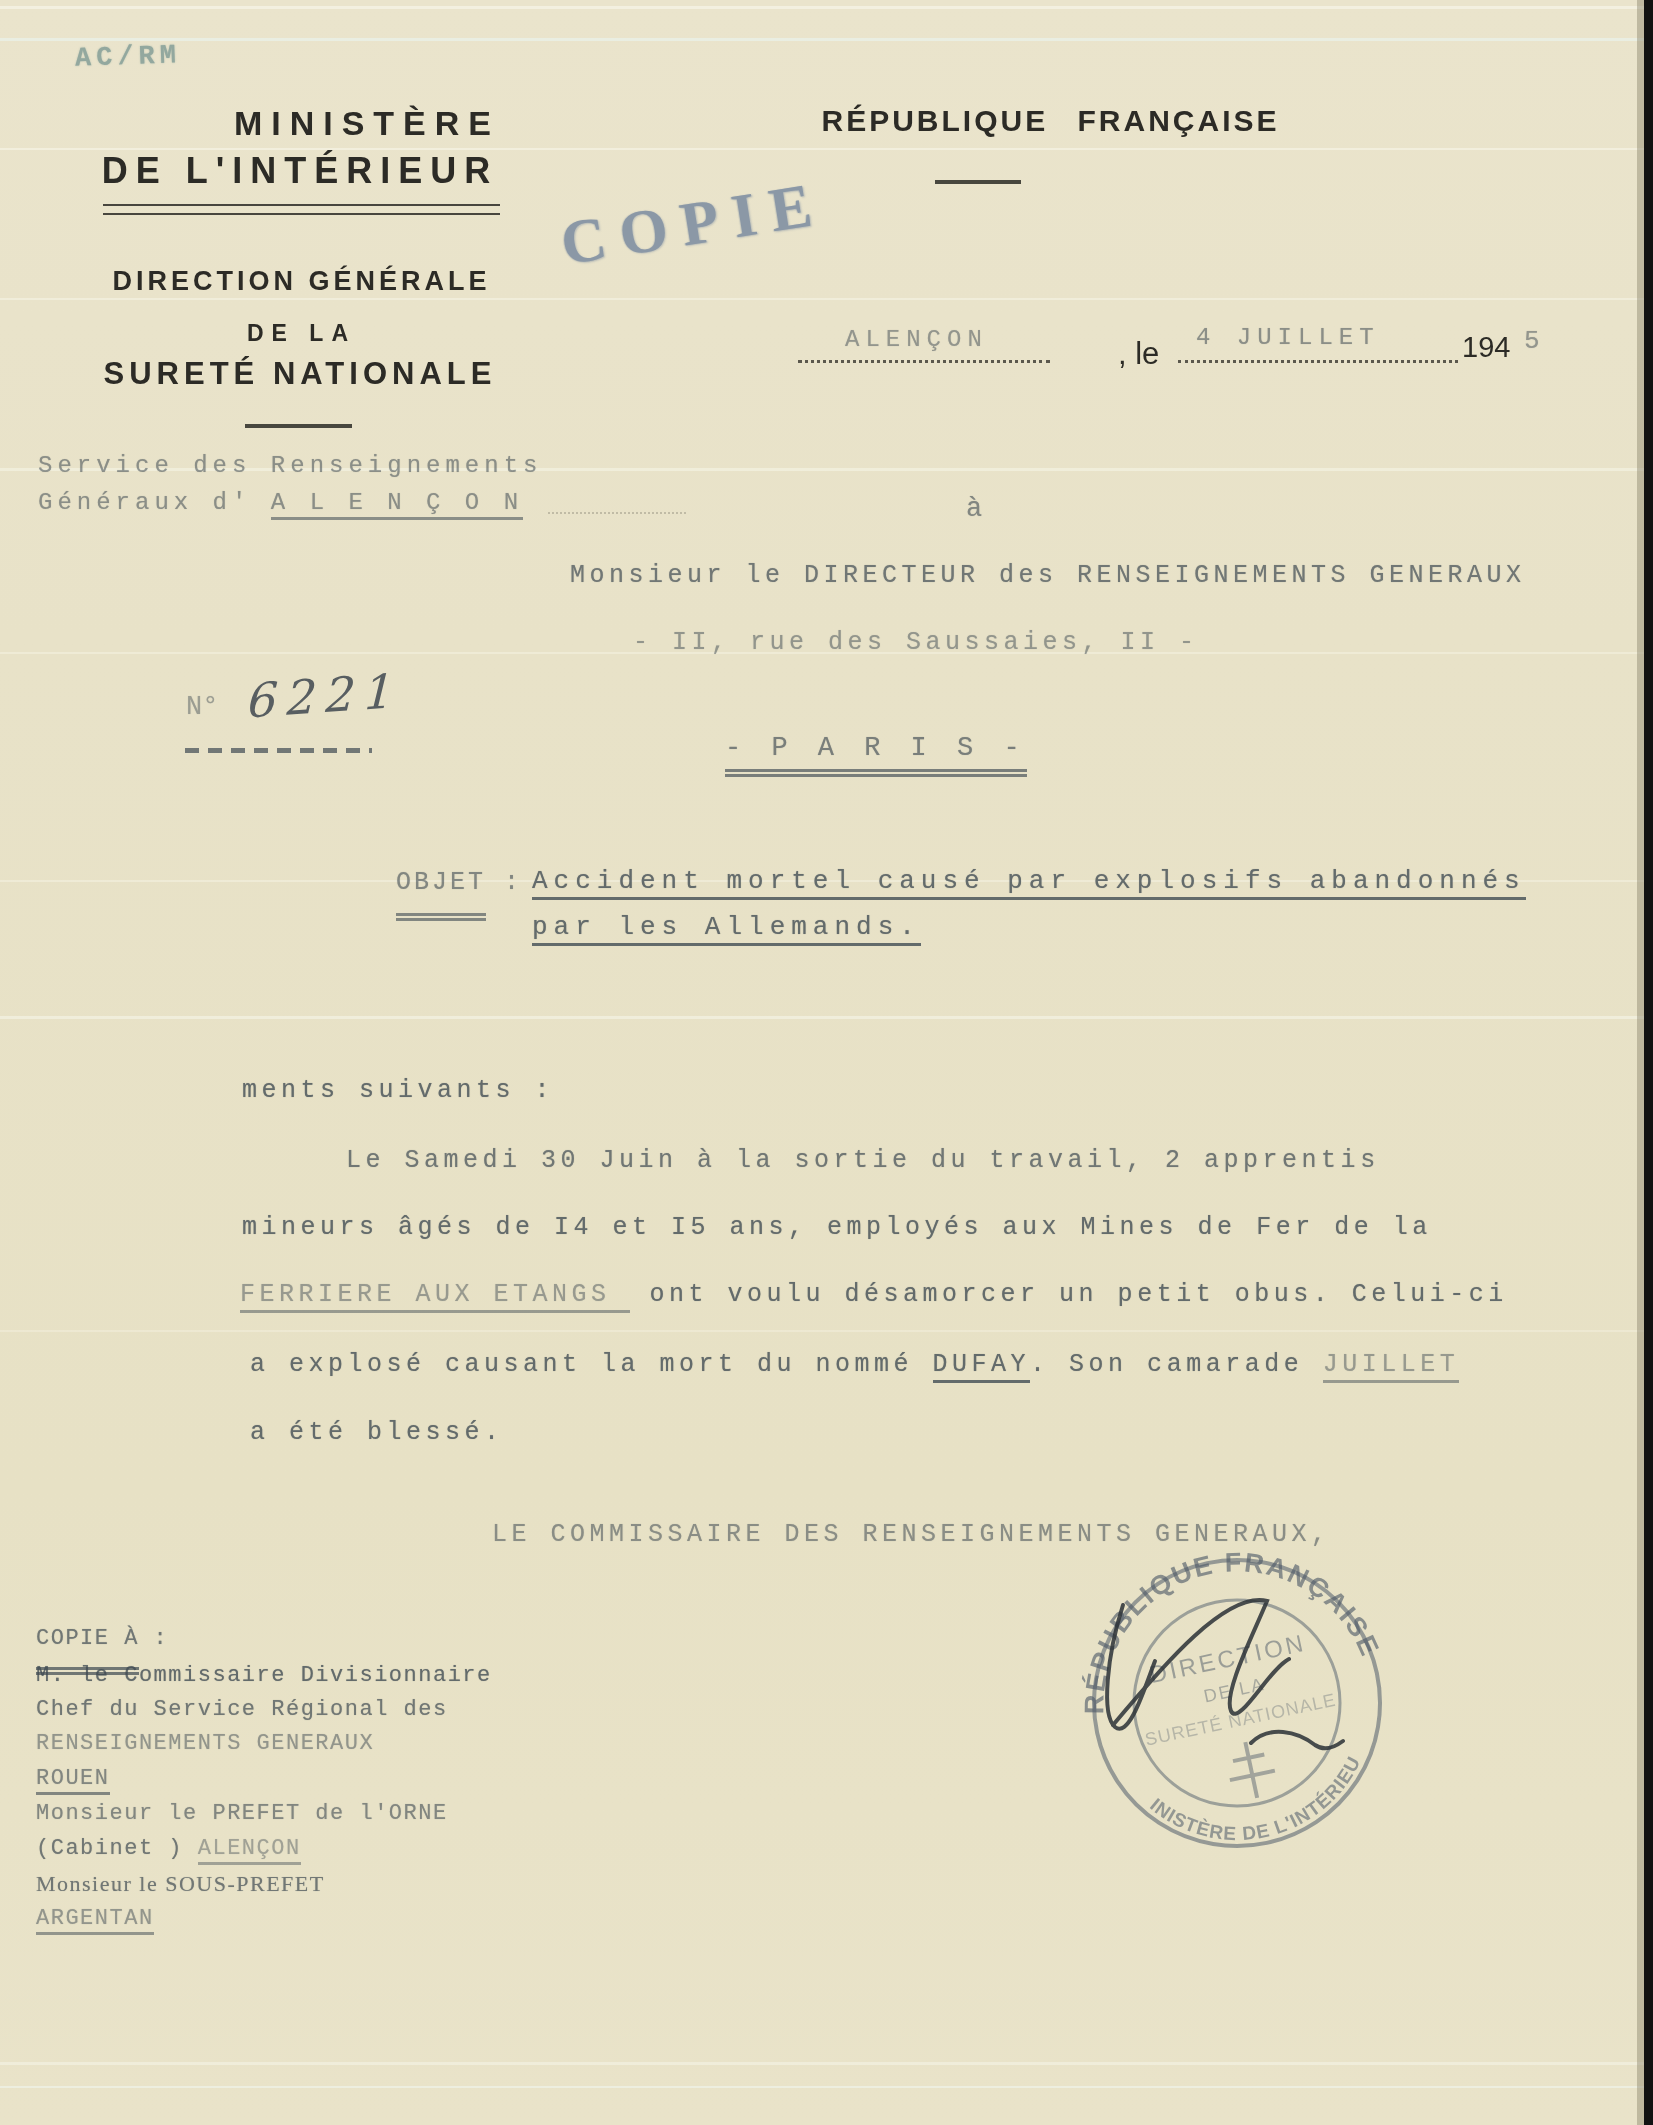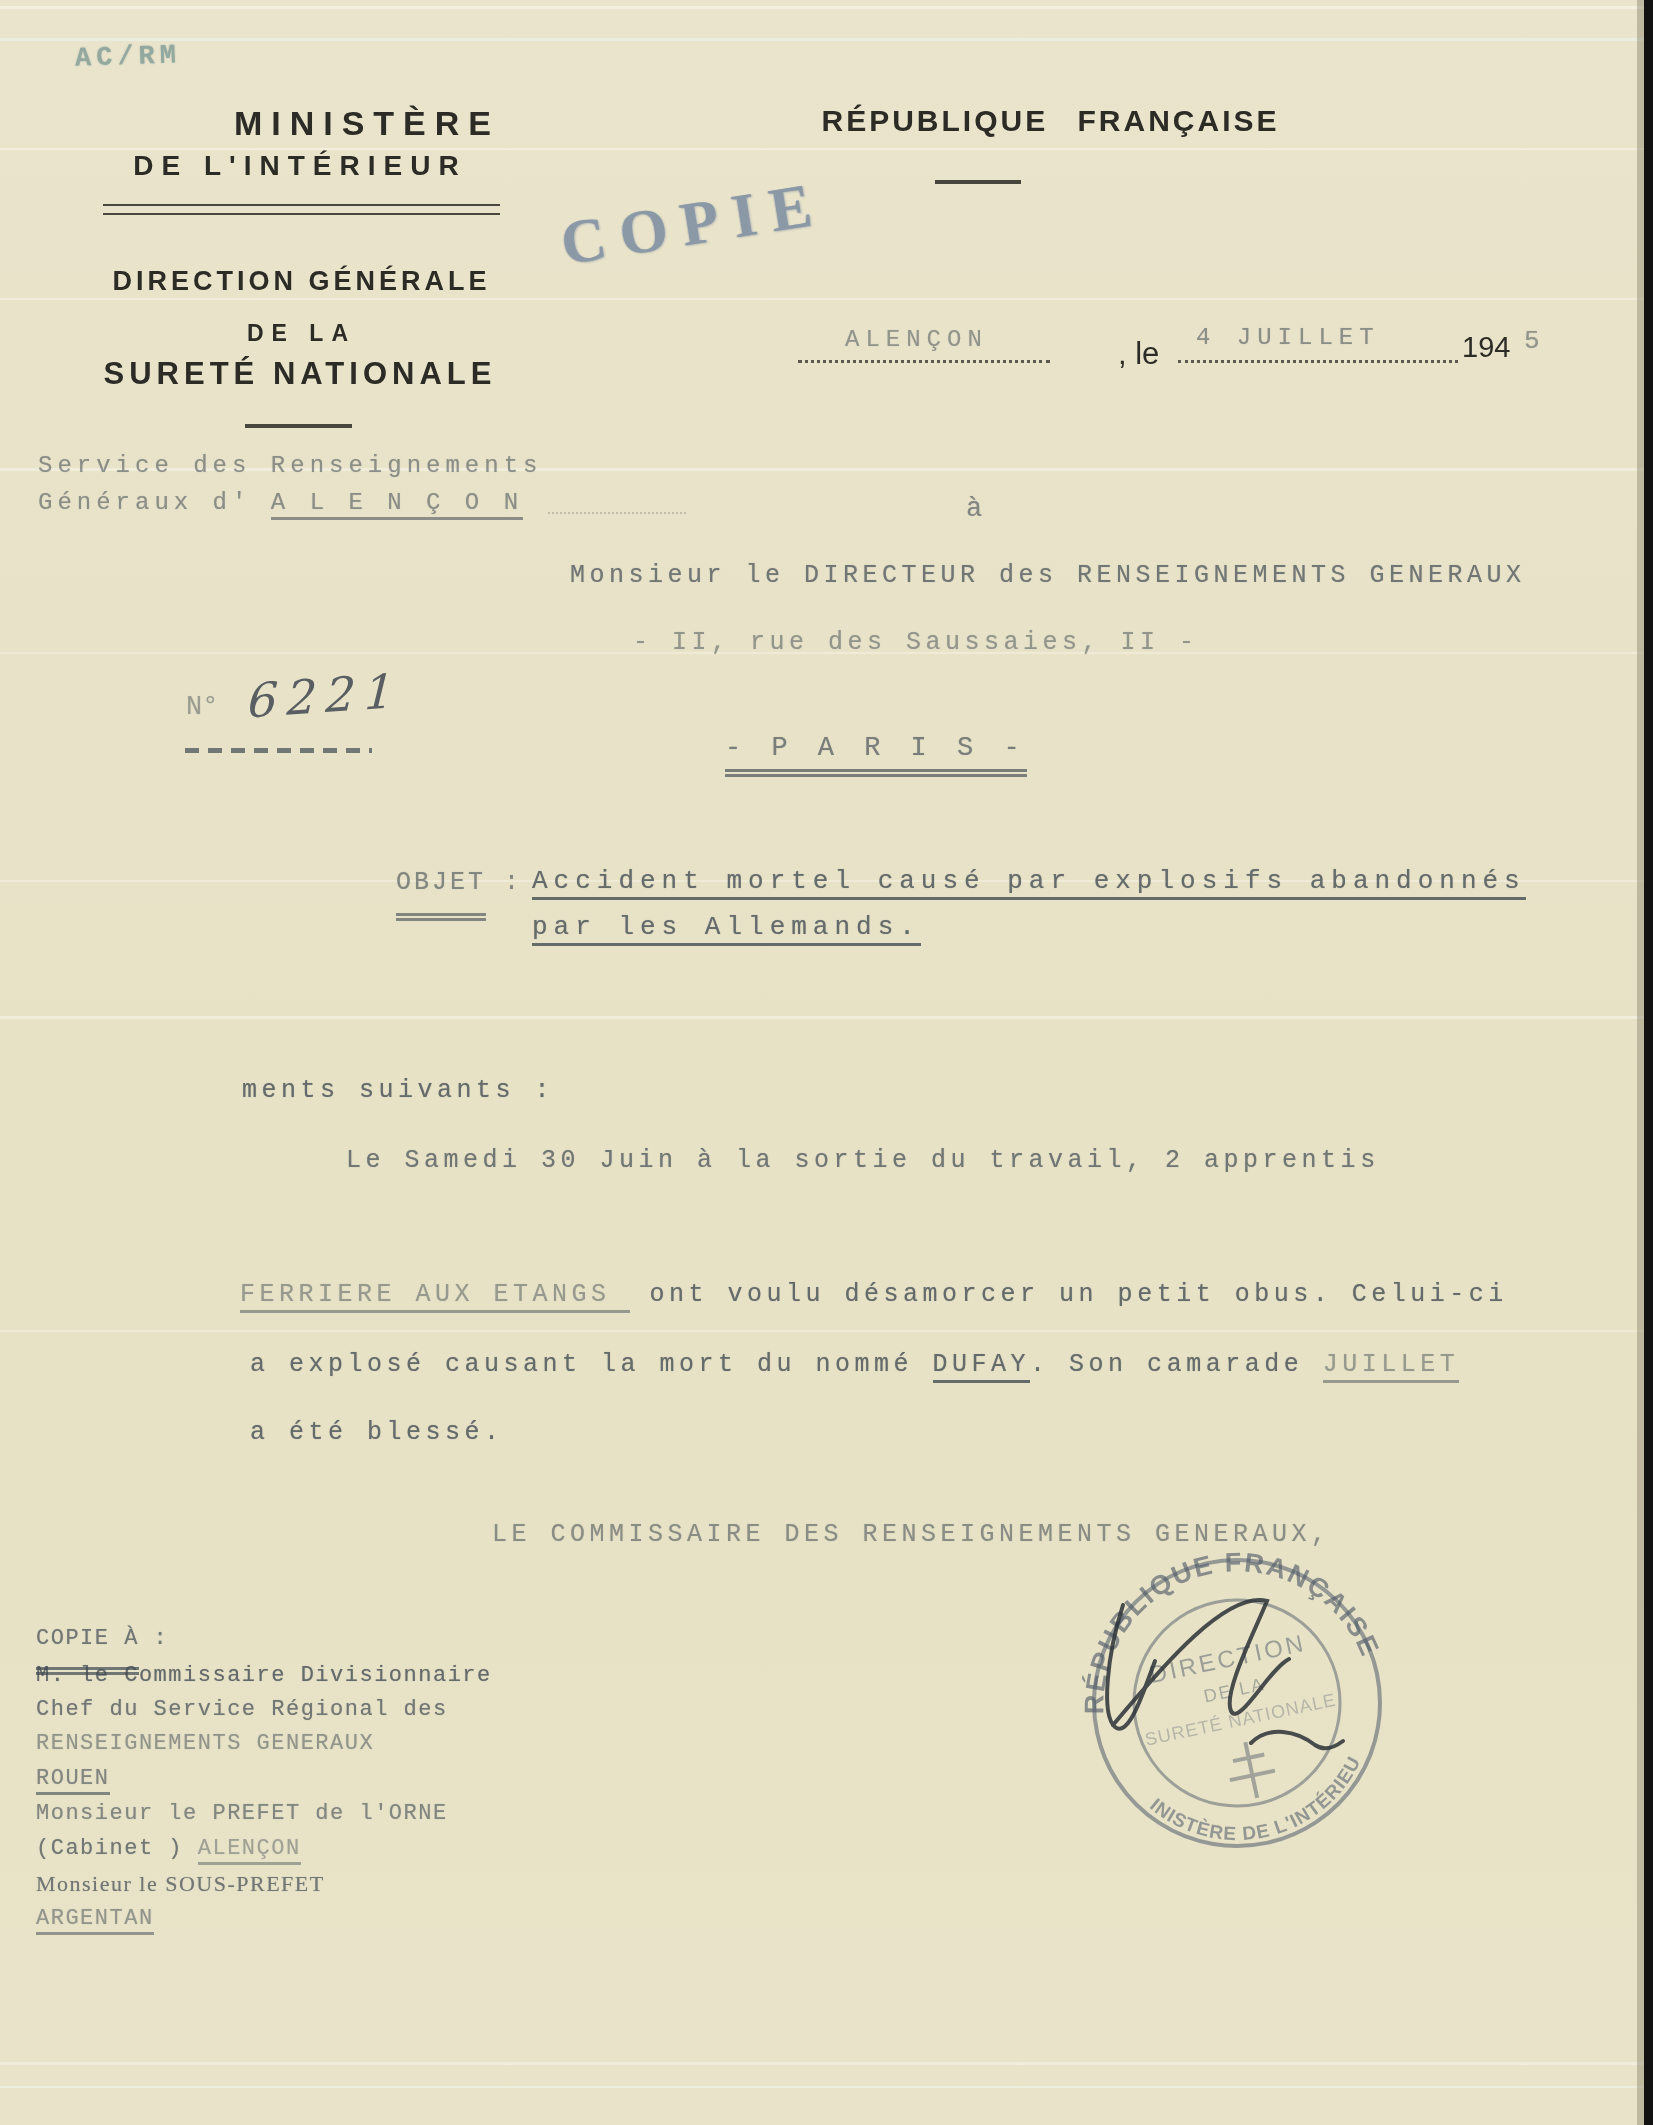--- a/index.html
+++ b/index.html
@@ -58,21 +58,21 @@
   <div class="streak" style="top:652px;height:2px;background:rgba(255,255,248,.3)"></div>
   <div class="streak" style="top:880px;height:2px;background:rgba(255,255,248,.3)"></div>
   <div class="streak" style="top:1016px;height:3px;background:rgba(250,252,244,.45)"></div>
   <div class="streak" style="top:1330px;height:2px;background:rgba(255,255,248,.25)"></div>
   <div class="streak" style="top:2062px;height:3px;background:rgba(250,252,244,.4)"></div>
   <div class="streak" style="top:2086px;height:2px;background:rgba(240,248,242,.55)"></div>
 
   <div class="abs acrm" style="left:75px;top:42px;">AC/RM</div>
 
   <div class="abs printed" style="left:103px;top:104px;width:397px;text-align:right;font-size:34px;letter-spacing:9px;">MINISTÈRE</div>
-  <div class="abs printed" style="left:80px;top:150px;width:440px;text-align:center;font-size:28px;letter-spacing:8px;">DE L'INTÉRIEUR</div>
+  <div class="abs printed" style="left:80px;top:150px;width:440px;text-align:center;font-size:36px;letter-spacing:8px;">DE L'INTÉRIEUR</div>
   <div class="abs" style="left:103px;top:204px;width:397px;height:7px;border-top:2px solid #2c2b26;border-bottom:2px solid #2c2b26;opacity:.85;"></div>
   <div class="abs printed" style="left:103px;top:266px;width:397px;text-align:center;font-size:27px;letter-spacing:4px;">DIRECTION GÉNÉRALE</div>
   <div class="abs printed" style="left:103px;top:320px;width:397px;text-align:center;font-size:23px;letter-spacing:8px;">DE LA</div>
   <div class="abs printed" style="left:100px;top:356px;width:400px;text-align:center;font-size:31px;letter-spacing:5px;">SURETÉ NATIONALE</div>
   <div class="abs rule" style="left:245px;top:424px;width:107px;height:4px;opacity:.85;"></div>
   <div class="abs typed o55" style="left:38px;top:452px;font-size:24px;letter-spacing:5px;">Service des Renseignements</div>
   <div class="abs typed o55" style="left:38px;top:489px;font-size:24px;letter-spacing:5px;"><span>Généraux d' </span><span class="u">A L E N Ç O N</span></div>
 
   <div class="abs printed" style="left:808px;top:104px;width:485px;text-align:center;font-size:30px;letter-spacing:3px;word-spacing:18px;">RÉPUBLIQUE FRANÇAISE</div>
   <div class="abs rule" style="left:935px;top:180px;width:86px;height:4px;opacity:.85;"></div>
@@ -96,20 +96,21 @@
   <div class="abs typed o45" style="left:186px;top:692px;font-size:27px;">N°</div>
   <div class="abs hand" style="left:248px;top:668px;">6221</div>
   <div class="abs dashes" style="left:185px;top:748px;width:187px;"></div>
 
   <div class="abs typed o60" style="left:396px;top:868px;font-size:25px;letter-spacing:3px;"><span class="u2" style="padding-bottom:16px;">OBJET</span><span>&nbsp;</span><span>:</span></div>
   <div class="abs typed o78" style="left:532px;top:866px;font-size:26px;letter-spacing:6px;"><span class="u">Accident mortel causé par explosifs abandonnés</span></div>
   <div class="abs typed o78" style="left:532px;top:912px;font-size:26px;letter-spacing:6px;"><span class="u">par les Allemands.</span></div>
 
   <div class="abs typed o78 body-type" style="left:242px;top:1076px;">ments suivants :</div>
   <div class="abs typed o70 body-type" style="left:346px;top:1146px;">Le Samedi 30 Juin à la sortie du travail, 2 apprentis</div>
+  <div class="abs typed o78 body-type" style="left:242px;top:1213px;">mineurs âgés de I4 et I5 ans, employés aux Mines de Fer de la</div>
   <div class="abs typed o78 body-type" style="left:240px;top:1280px;"><span class="u o60">FERRIERE AUX ETANGS </span><span> ont voulu désamorcer un petit obus. Celui-ci</span></div>
   <div class="abs typed o78 body-type" style="left:250px;top:1350px;"><span>a explosé causant la mort du nommé </span><span class="u">DUFAY</span><span>. Son camarade </span><span class="u o60">JUILLET</span></div>
   <div class="abs typed o78 body-type" style="left:250px;top:1418px;">a été blessé.</div>
 
   <div class="abs typed o55 body-type" style="left:492px;top:1520px;">LE COMMISSAIRE DES RENSEIGNEMENTS GENERAUX,</div>
 
   <svg class="abs" style="left:1072px;top:1538px;transform:rotate(-12deg);" width="330" height="330" viewBox="0 0 330 330">
     <defs>
       <path id="arcTop" d="M 35,200 A 134,134 0 1 1 295,200" fill="none"></path>
       <path id="arcBottom" d="M 58,250 A 136,136 0 0 0 272,250" fill="none"></path>

